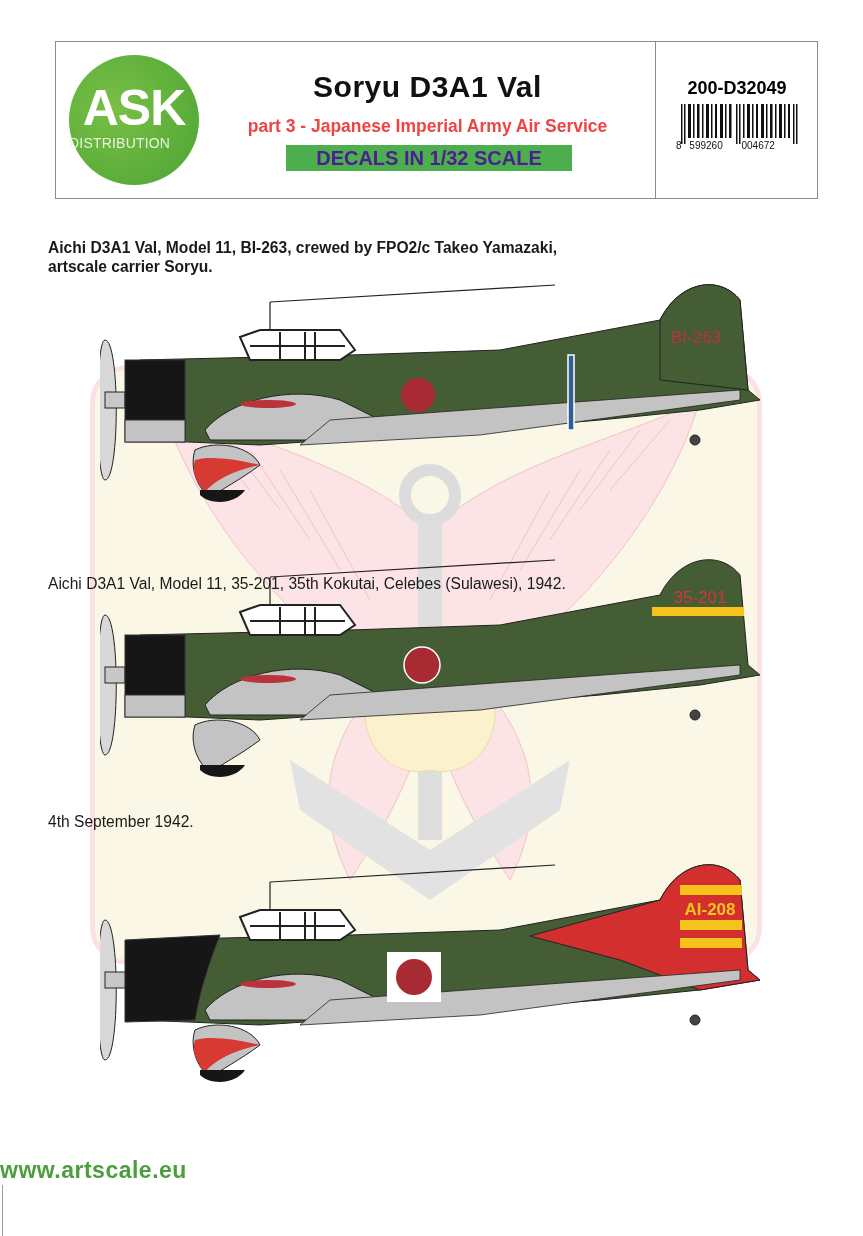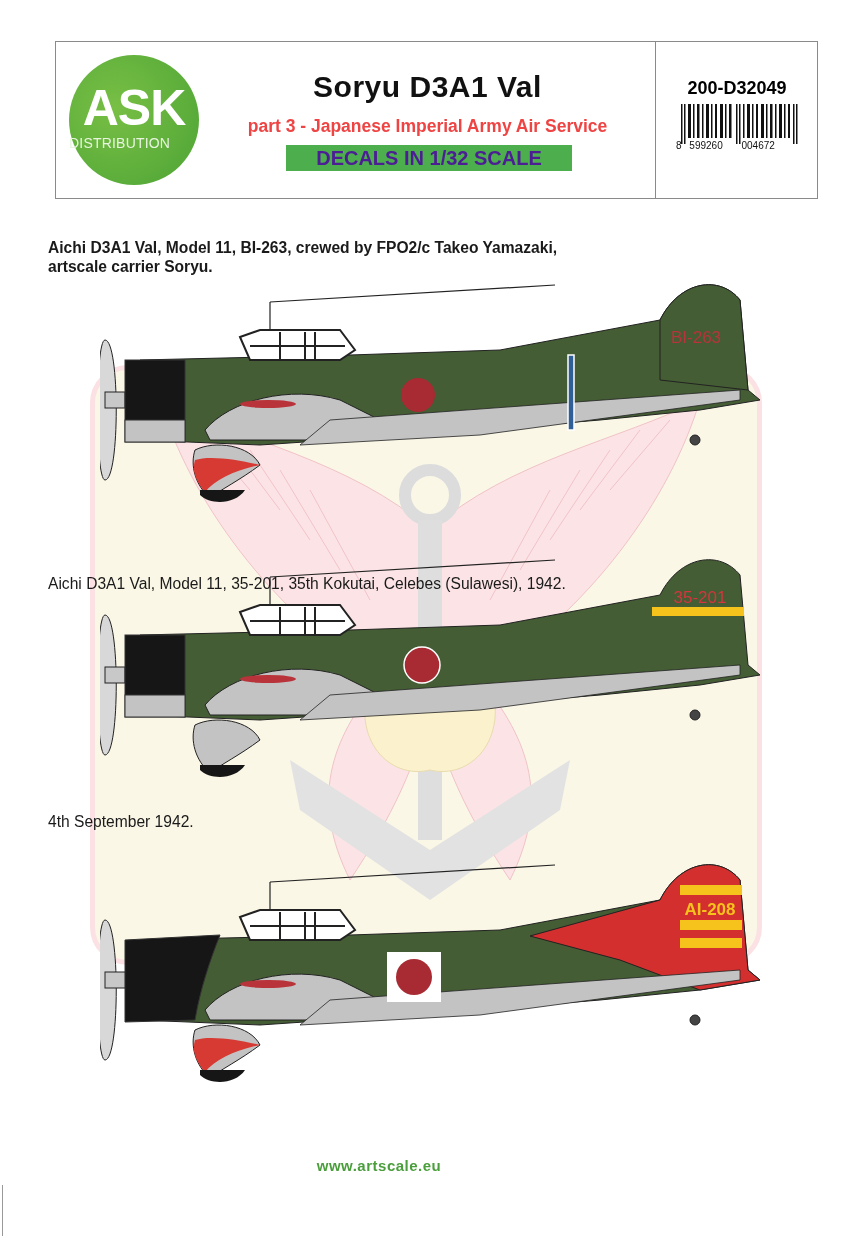--- a/index.html
+++ b/index.html
@@ -12,21 +12,21 @@
   .logo-dist{left:0;top:80px;width:130px;color:#e8f5de;font-size:14px;letter-spacing:0.2px;}
   .title{left:200px;top:70px;width:455px;text-align:center;font-size:30px;font-weight:bold;color:#111;letter-spacing:0.5px;}
   .subtitle{left:200px;top:116px;width:455px;text-align:center;font-size:17.5px;font-weight:bold;color:#ef4444;}
   .scale-badge{left:286px;top:145px;width:286px;height:26px;background:#4cae4c;color:#4c1d95;font-weight:bold;font-size:20px;text-align:center;line-height:27px;}
   .code{left:656px;top:78px;width:162px;text-align:center;font-size:18px;font-weight:bold;color:#000000;}
   .barcode{left:679px;top:104px;width:122px;height:40px;}
   .barcode-num{left:676px;top:140px;width:130px;font-size:10px;color:#111;}
   .bg-frame{left:90px;top:365px;width:672px;height:600px;border-radius:38px;background:#faf7e6;border:5px solid #fbe1e3;box-sizing:border-box;}
   .caption{left:48px;font-size:15.6px;line-height:19px;color:#1a1a1a;}
   .plane{left:100px;width:680px;height:240px;}
-  .footer{left:0;top:1157px;width:758px;text-align:center;font-size:15px;font-weight:bold;color:#4a9e3c;letter-spacing:0.5px;}
+  .footer{left:0;top:1157px;width:758px;text-align:left;font-size:23px;font-weight:bold;color:#4a9e3c;letter-spacing:0.5px;}
   .crop-mark{left:2px;top:1185px;width:1px;height:51px;background:#999;}
 </style>
 </head>
 <body>
 
 <div class="abs header-box"></div>
 <div class="abs header-divider"></div>
 
 <div class="abs logo">
   <div class="abs logo-ask">ASK</div>

